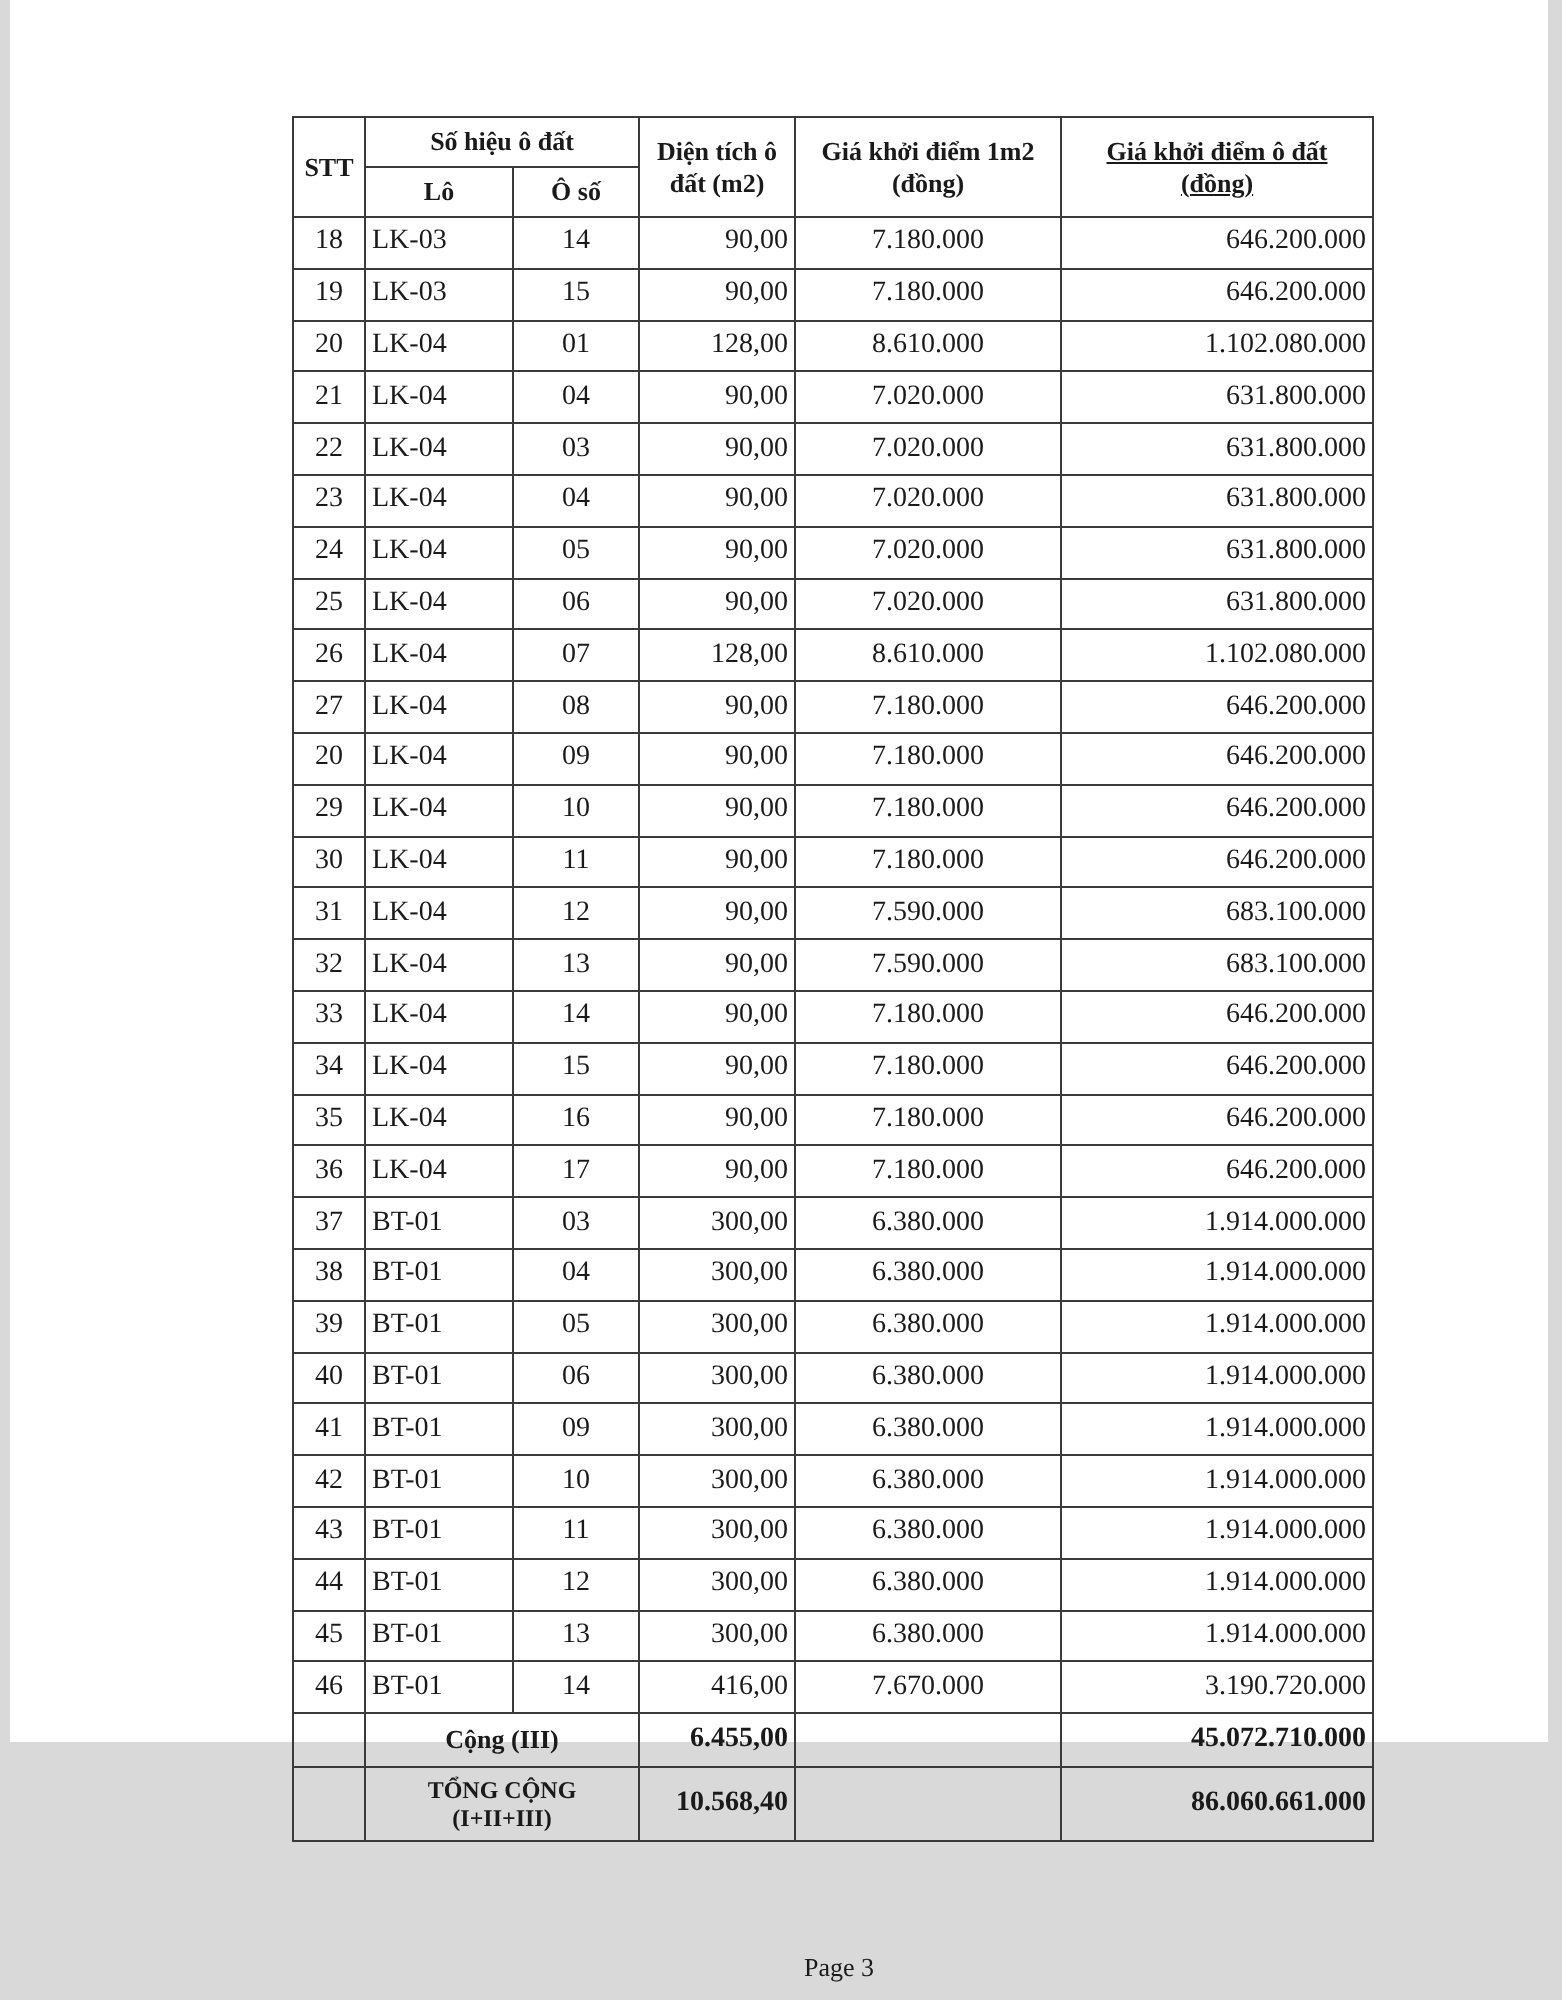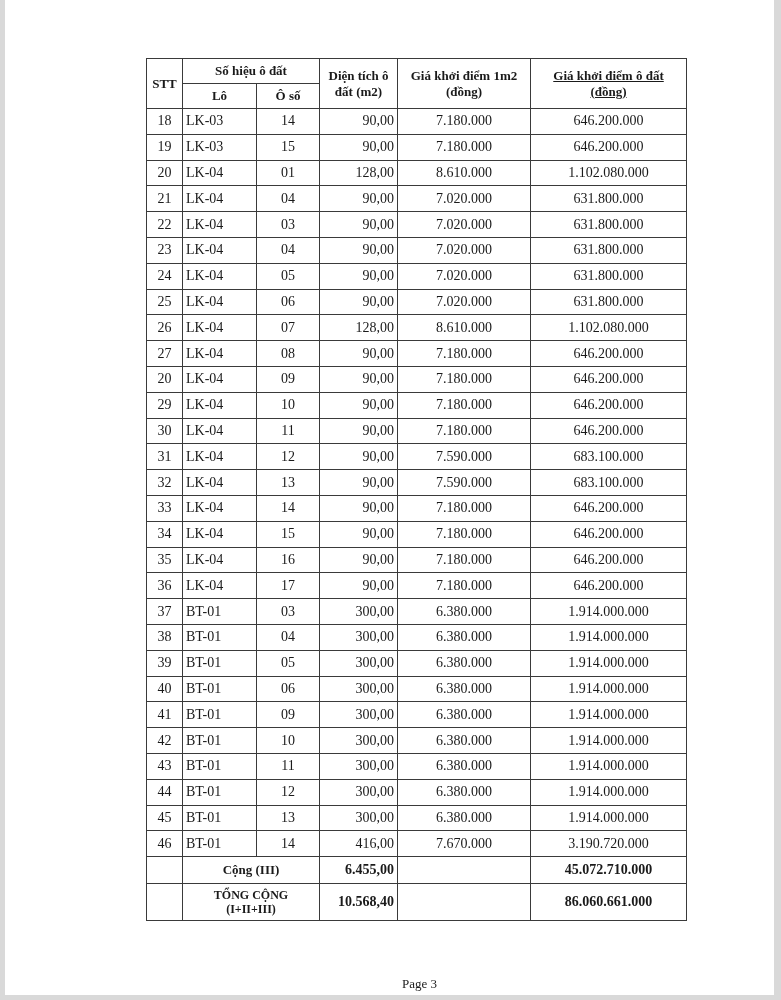--- a/index.html
+++ b/index.html
@@ -7,21 +7,21 @@
     width: 781px; height: 1000px;
     background: #d9d9d9;
     position: relative;
     overflow: hidden;
     font-family: "Liberation Serif", "DejaVu Serif", serif;
     color: #1a1a1a;
   }
   .page {
     position: absolute;
     left: 5px; top: 0;
-    width: 769px; height: 995px;
+    width: 769px; height: 871px;
     background: #ffffff;
   }
   table.land {
     position: absolute;
     left: 141px; top: 58px;
     border-collapse: collapse;
     table-layout: fixed;
     width: 540px;
   }
   table.land td, table.land th {
@@ -44,21 +44,21 @@
   col.c-lo { width: 74px; }
   col.c-oso { width: 63px; }
   col.c-dt { width: 78px; }
   col.c-g1 { width: 133px; }
   col.c-g2 { width: 156px; }
   td.stt { text-align: center; font-size: 12px; }
   td.lo { text-align: left; padding-left: 2px; }
   td.oso { text-align: center; }
   td.dt { text-align: right; }
   td.g1 { text-align: center; }
-  td.g2 { text-align: center; }
+  td.g2 { text-align: right; }
   tr.sum td { font-weight: bold; height: 26px; }
   tr.sum td.label { text-align: center; font-size: 13px; }
   tr.grand td { font-weight: bold; height: 36px; }
   tr.grand td.label { text-align: center; font-size: 12px; line-height: 14px; white-space: normal; }
   .footer {
     position: absolute;
     left: 397px; top: 976px;
     font-size: 13px;
   }
 </style>

